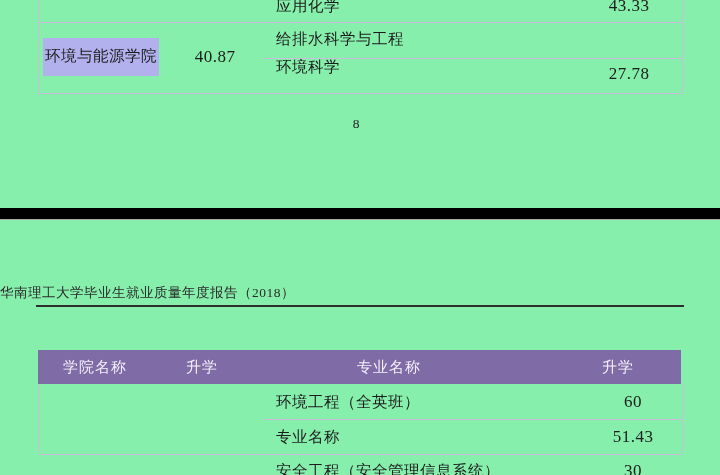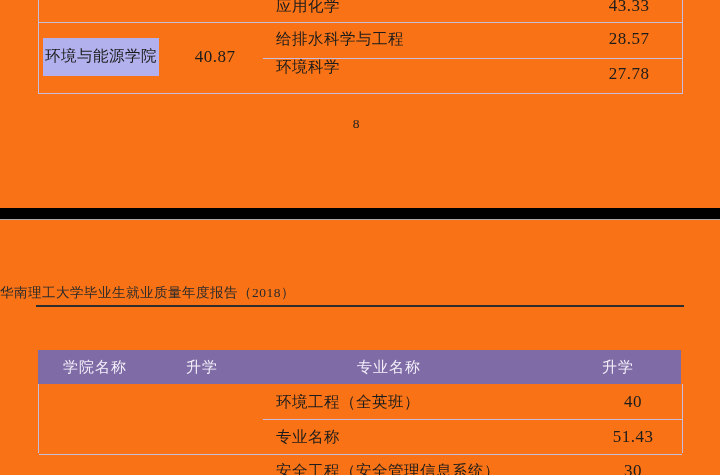--- a/index.html
+++ b/index.html
@@ -1,17 +1,17 @@
 <!DOCTYPE html>
 <html><head>
 <meta charset="utf-8">
 <style>
   html,body{margin:0;padding:0;background:#fff;}
   #viewport{
-    position:relative;width:720px;height:475px;overflow:hidden;background:#f97316;
+    position:relative;width:720px;height:475px;overflow:hidden;background:#86efac;
     font-family:"Liberation Serif","DejaVu Serif",serif;color:#1c1c1c;
   }
   
   .tbl-top{
     position:absolute;left:38px;top:0;width:643px;height:93px;
     border-left:1px solid #c9bcdc;border-right:1px solid #c9bcdc;border-bottom:1px solid #c9bcdc;
   }
   .sep{position:absolute;height:1px;background:#c9bcdc;}
   .sep.full{left:0;right:0;}
   .sep.partial{left:224px;right:0;}
@@ -47,21 +47,20 @@
 
   <section>
     <div class="tbl-top">
       <div class="sep full" style="top:22px"></div>
       <div class="sep partial" style="top:58px"></div>
 
       <div class="cell" style="left:237px;top:-3px">应用化学</div>
       <div class="num" style="left:545px;top:-3px">43.33</div>
 
       <div class="cell" style="left:237px;top:30px">给排水科学与工程</div>
-      <div class="num" style="left:545px;top:30px">28.57</div>
 
       <div class="cell" style="left:4px;top:47px">
         <span class="hl">环境与能源学院</span>
       </div>
       <div class="num" style="left:136px;top:48px;width:80px">40.87</div>
 
       <div class="cell" style="left:237px;top:58px">环境科学</div>
       <div class="num" style="left:545px;top:65px">27.78</div>
     </div>
 
@@ -77,21 +76,21 @@
 
     <div class="thead">
       <div class="th" style="left:25px;width:80px">学院名称</div>
       <div class="th" style="left:148px;width:60px">升学</div>
       <div class="th" style="left:319px;width:100px">专业名称</div>
       <div class="th" style="left:564px;width:60px">升学</div>
     </div>
 
     <div class="tbl-body">
       <div class="cell" style="left:237px;top:9px">环境工程（全英班）</div>
-      <div class="num" style="left:549px;top:9px">40</div>
+      <div class="num" style="left:549px;top:9px">60</div>
 
       <div class="sep partial" style="top:35px"></div>
 
       <div class="cell" style="left:237px;top:44px">专业名称</div>
       <div class="num" style="left:549px;top:44px">51.43</div>
 
       <div class="sep full" style="top:70px"></div>
 
       <div class="cell" style="left:237px;top:78px">安全工程（安全管理信息系统）</div>
       <div class="num" style="left:549px;top:78px">30</div>

